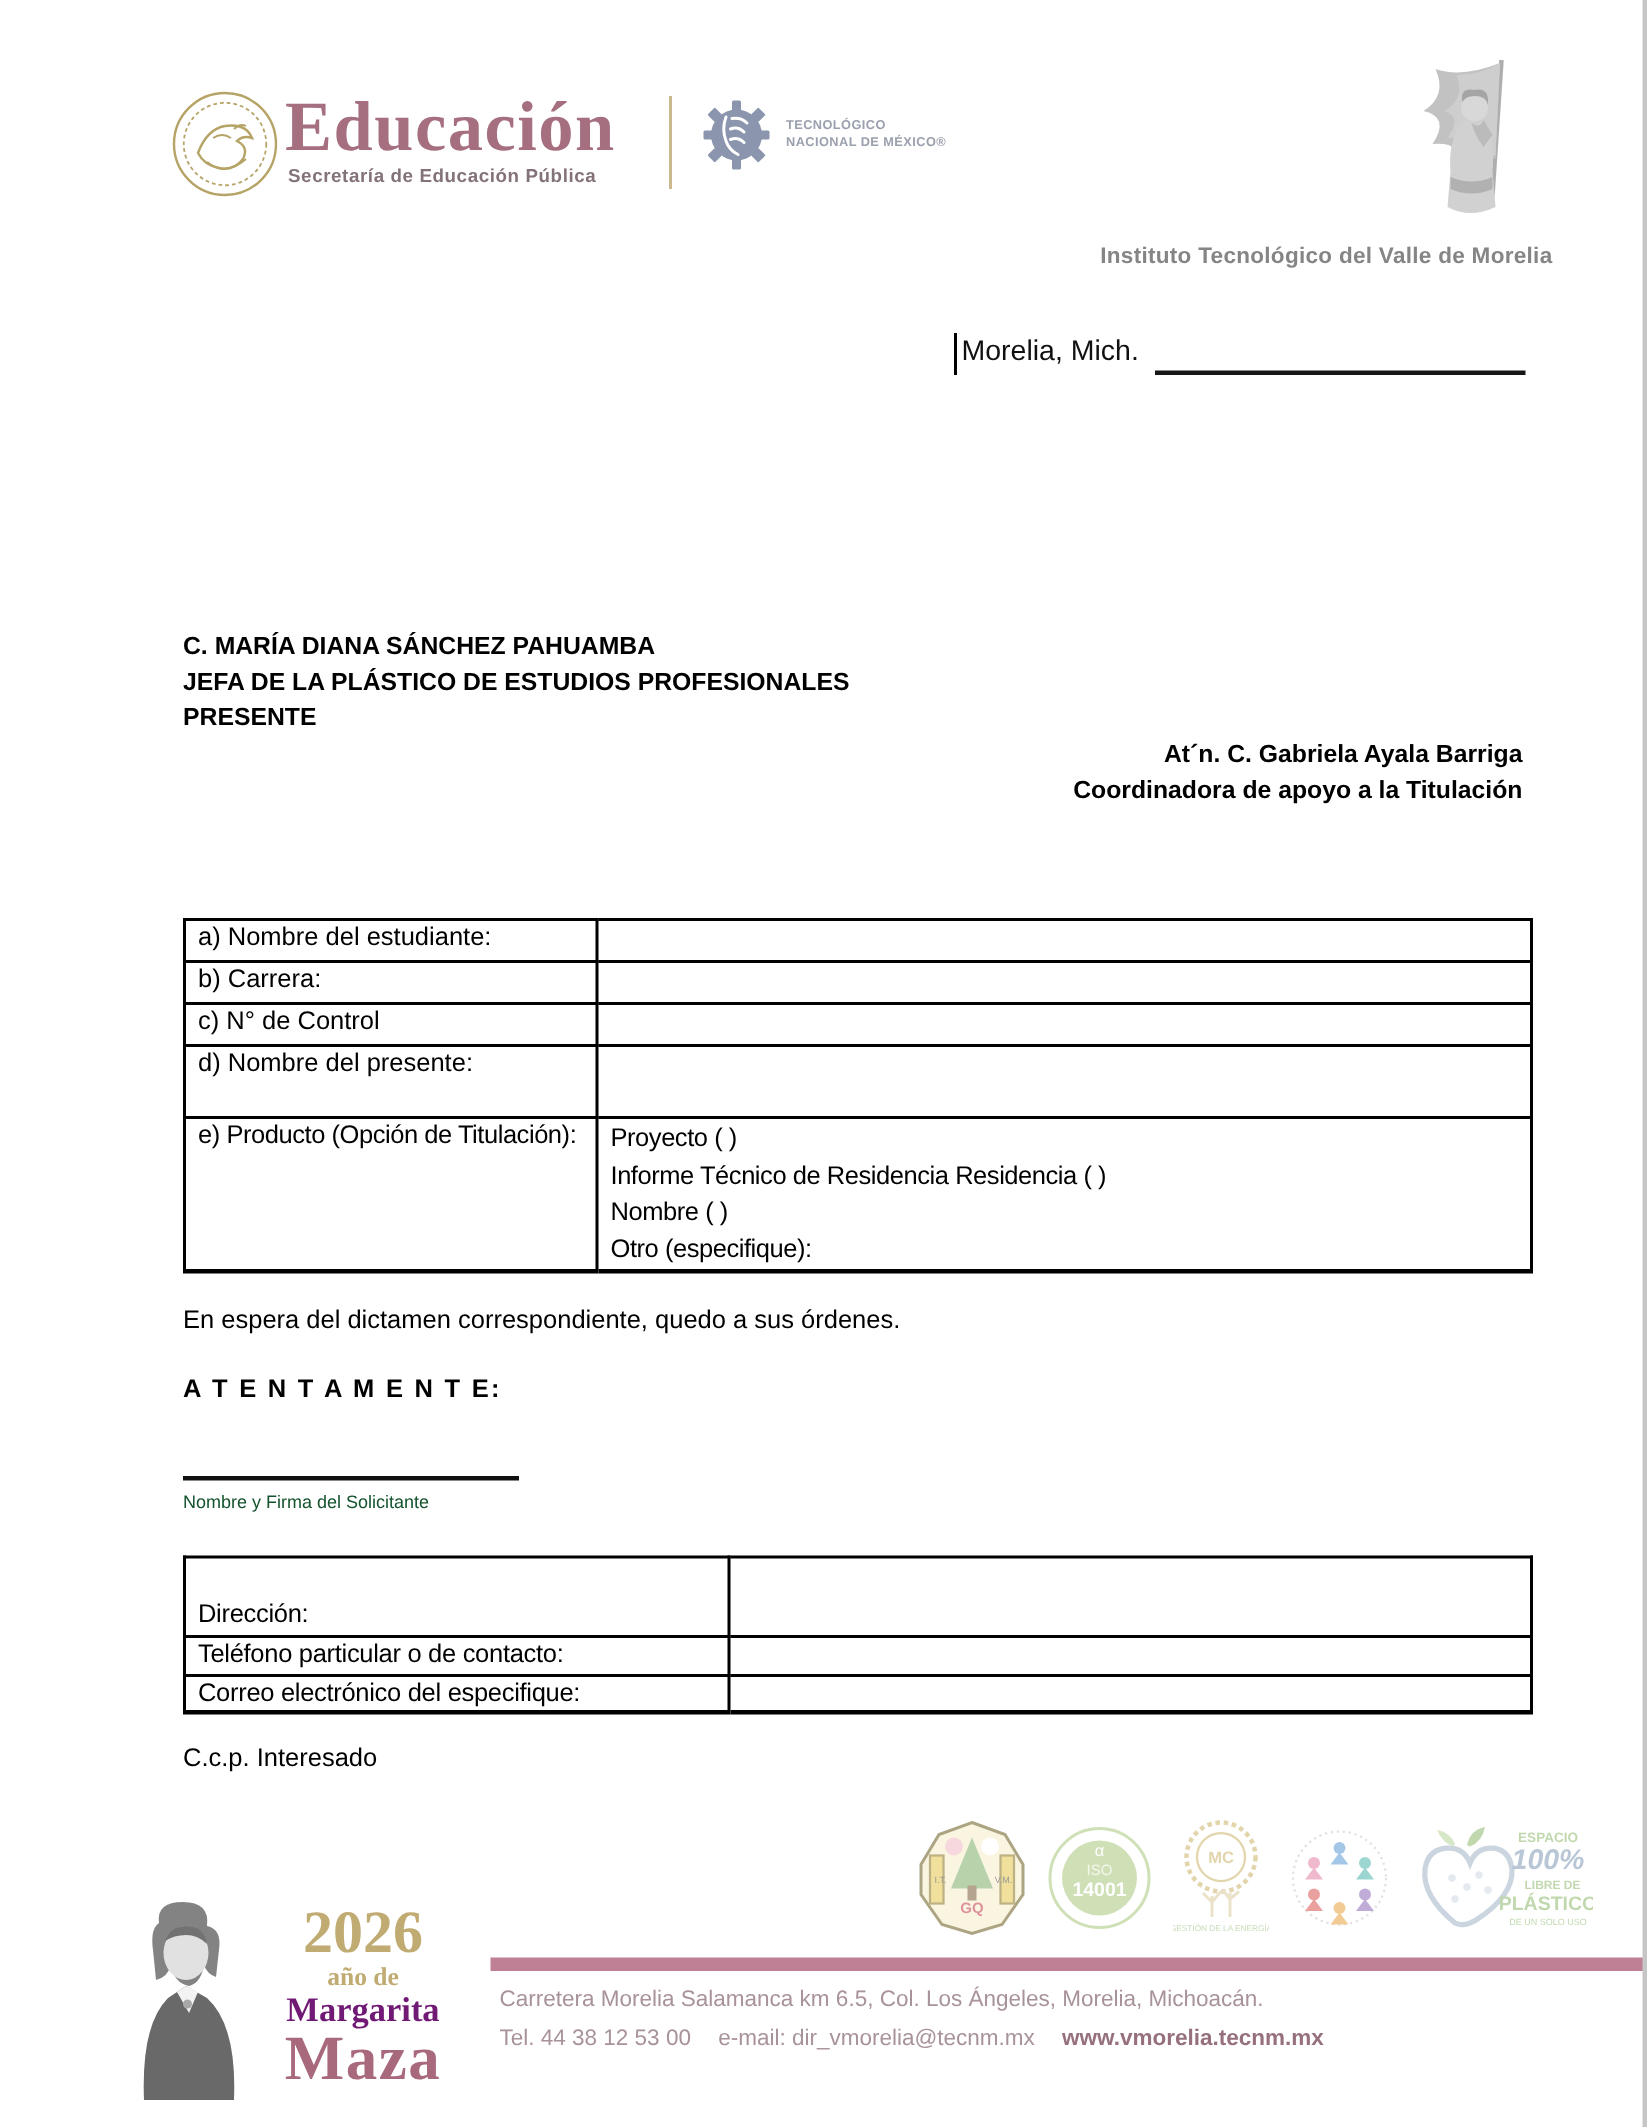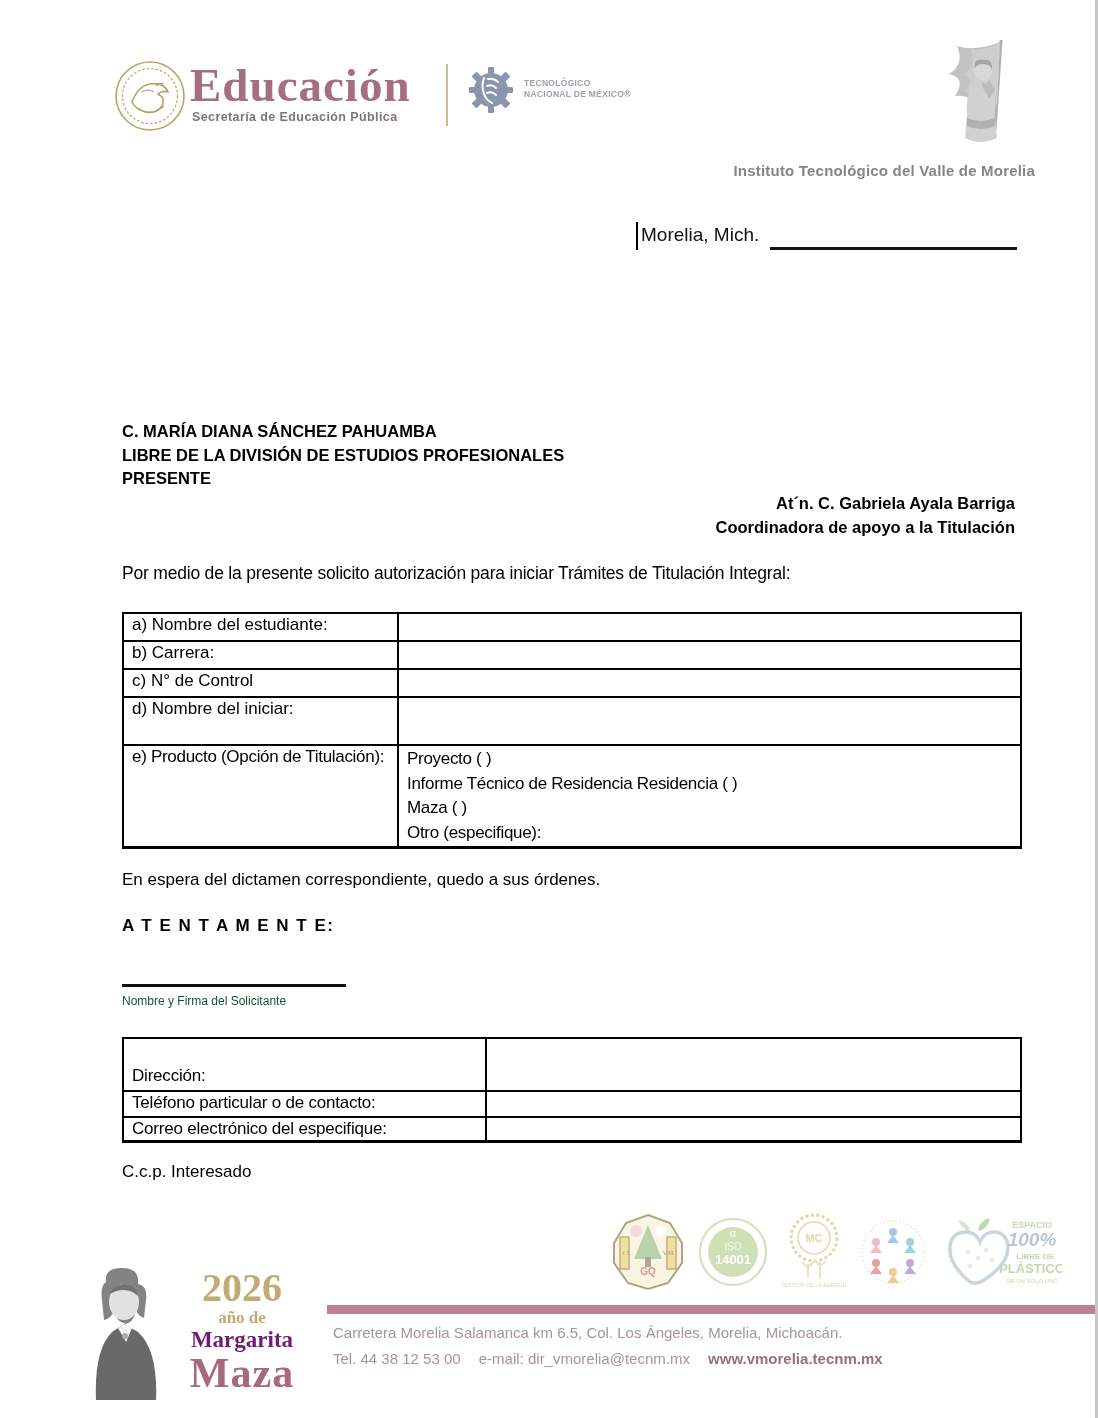--- a/index.html
+++ b/index.html
@@ -128,59 +128,58 @@
 
   <div class="abs institute">Instituto Tecnológico del Valle de Morelia</div>
 
   <div class="abs cursor"></div>
   <div class="abs dateline">Morelia, Mich.</div>
   <div class="abs date-underline"></div>
 
 
   <div class="abs addressee">
     <div>C. MARÍA DIANA SÁNCHEZ PAHUAMBA</div>
-    <div>LIBRE DE LA DIVISIÓN DE ESTUDIOS PROFESIONALES</div>
+    <div>JEFA DE LA PLÁSTICO DE ESTUDIOS PROFESIONALES</div>
     <div>PRESENTE</div>
   </div>
 
   <div class="abs attention">
     <div>At´n. C. Gabriela Ayala Barriga</div>
     <div>Coordinadora de apoyo a la Titulación</div>
   </div>
 
-  <div class="abs intro">Por medio de la presente solicito autorización para iniciar Trámites de Titulación Integral:</div>
 
   <table class="abs doc t1">
     <colgroup>
         <col class="c1">
         <col>
       </colgroup>
     <tbody>
         <tr class="short">
       <td>a) Nombre del estudiante:</td>
       <td></td>
     </tr>
     <tr class="short">
       <td>b) Carrera:</td>
       <td></td>
     </tr>
     <tr class="short">
       <td>c) N° de Control</td>
       <td></td>
     </tr>
     <tr class="proj">
-      <td>d) Nombre del iniciar:</td>
+      <td>d) Nombre del presente:</td>
       <td></td>
     </tr>
     <tr class="prod">
       <td>e) Producto (Opción de Titulación):</td>
       <td class="optlines">
         <div>Proyecto (  )</div>
         <div>Informe Técnico de Residencia Residencia (    )</div>
-        <div>Maza (   )</div>
+        <div>Nombre (   )</div>
         <div>Otro (especifique):</div>
       </td>
     </tr>
   </tbody>
     </table>
 
   <div class="abs closing">En espera del dictamen correspondiente, quedo a sus órdenes.</div>
   <div class="abs salutation">A T E N T A M E N T E:</div>
 
   <div class="abs sig-line"></div>

